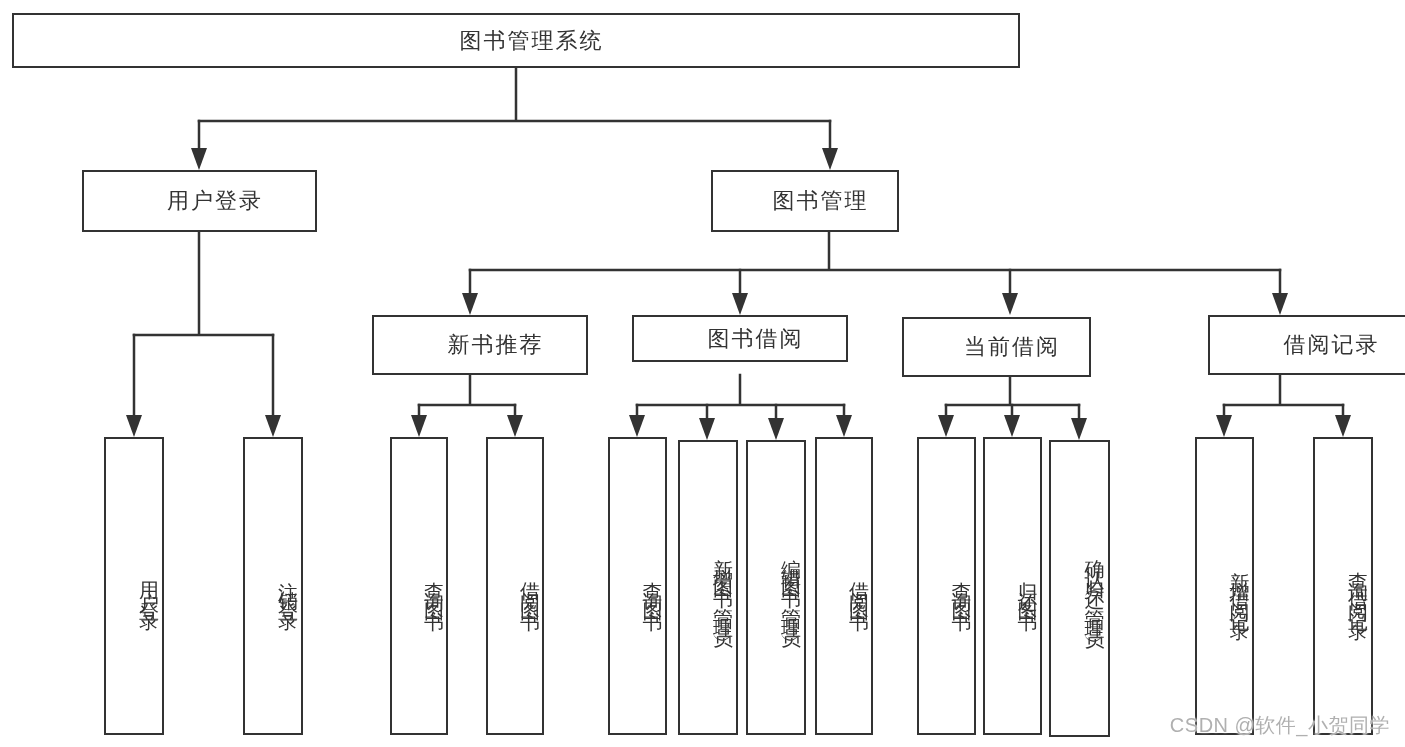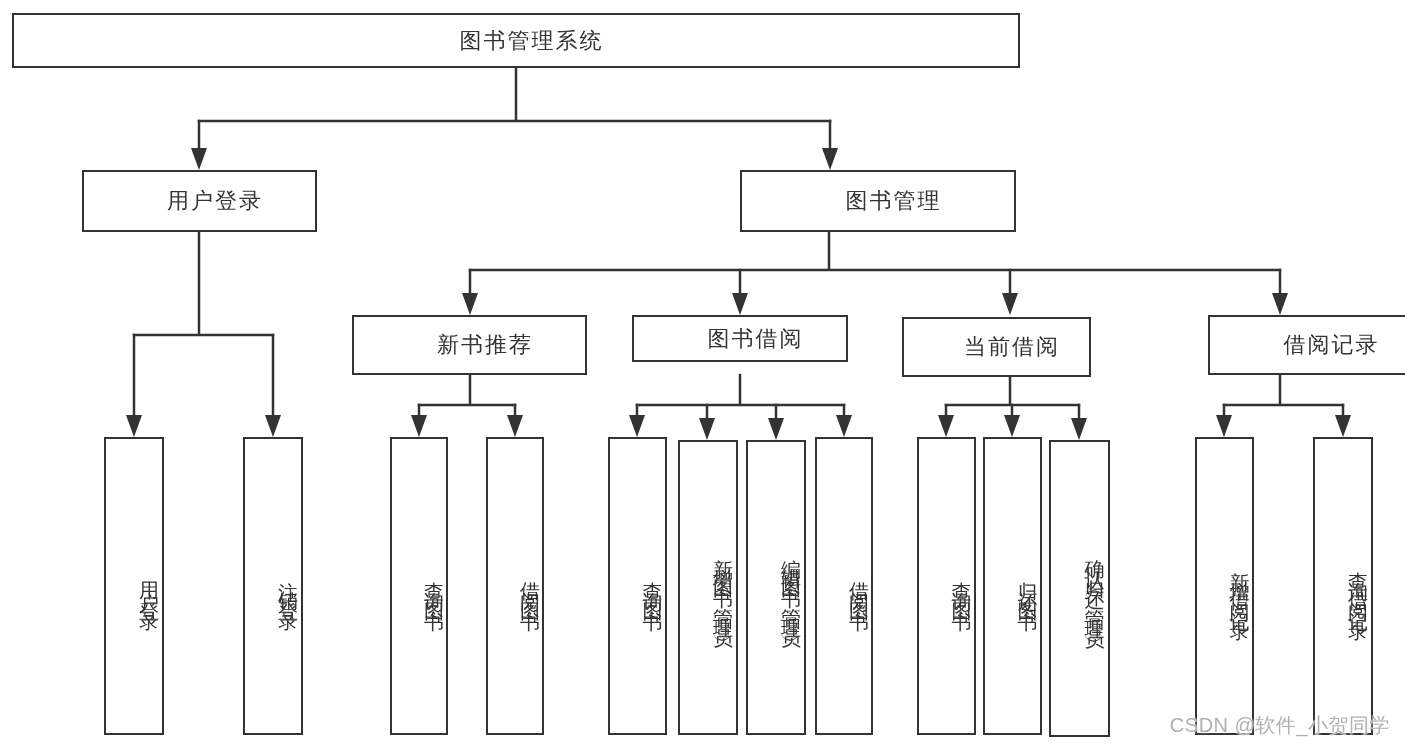--- a/index.html
+++ b/index.html
@@ -105,25 +105,25 @@
     </g>
   </svg>
 
   <div class="box h" style="left:12px;top:13px;width:1008px;height:55px">
     <span>图书管理系统</span>
   </div>
 
   <div class="box h" style="left:82px;top:170px;width:235px;height:62px">
     <span>用户登录</span>
   </div>
-  <div class="box h" style="left:740px;top:170px;width:276px;height:62px">
+  <div class="box h" style="left:711px;top:170px;width:188px;height:62px">
     <span>图书管理</span>
   </div>
 
-  <div class="box h" style="left:352px;top:315px;width:235px;height:60px">
+  <div class="box h" style="left:372px;top:315px;width:216px;height:60px">
     <span>新书推荐</span>
   </div>
   <div class="box h" style="left:632px;top:315px;width:216px;height:47px">
     <span>图书借阅</span>
   </div>
   <div class="box h" style="left:902px;top:317px;width:189px;height:60px">
     <span>当前借阅</span>
   </div>
   <div class="box h" style="left:1208px;top:315px;width:216px;height:60px">
     <span>借阅记录</span>

